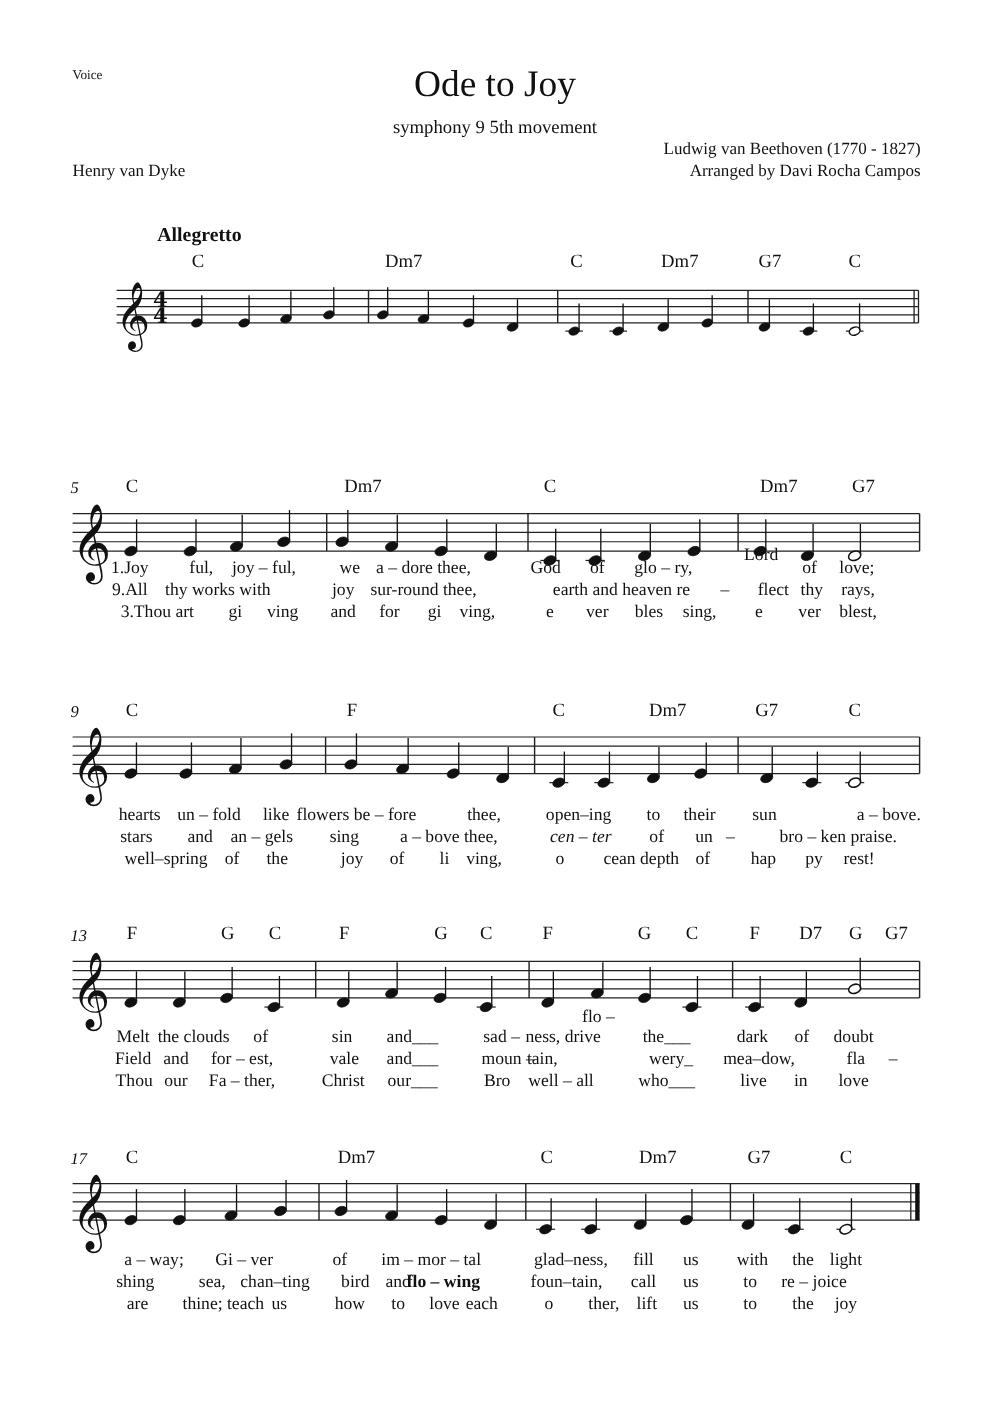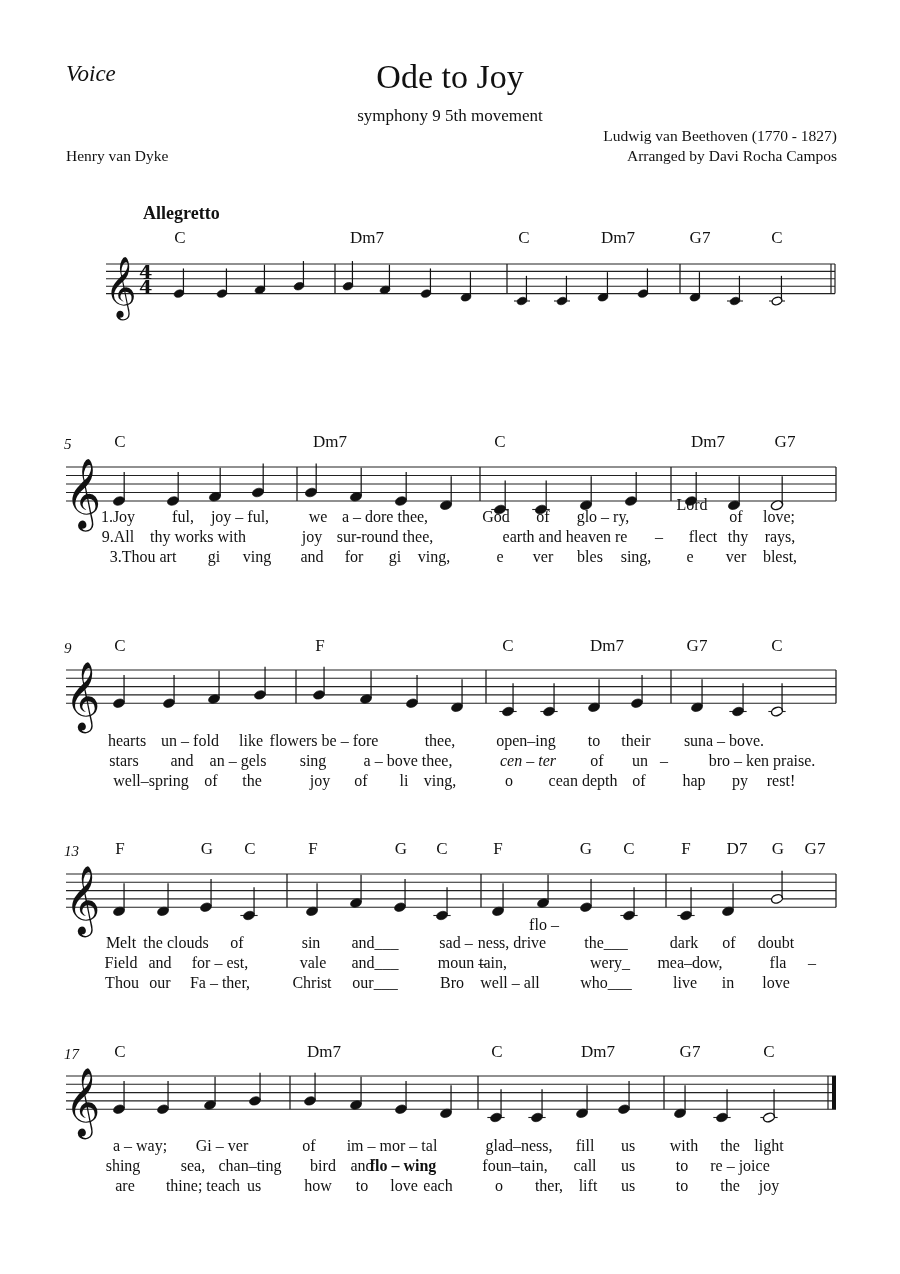--- a/index.html
+++ b/index.html
@@ -1,19 +1,19 @@
 <!DOCTYPE html>
 <html><head>
 <meta charset="utf-8">
 <style>
   html, body { margin:0; padding:0; background:#ffffff; }
   body { width:900px; height:1274px; position:relative; overflow:hidden;
          font-family:"Liberation Serif","DejaVu Serif",serif; color:#111; }
   .abs { position:absolute; white-space:nowrap; }
-  .instrument { left:66px; top:61px; font-size:23px;font-style:italic; }
+  .instrument { left:66px; top:61px; font-size:12px; }
   .title { left:0; width:900px; top:58px; text-align:center; font-size:34px; }
   .subtitle { left:0; width:900px; top:106px; text-align:center; font-size:17px; }
   .composer { right:63px; top:127px; font-size:15.5px; text-align:right; }
   .arranger { right:63px; top:147px; font-size:15.5px; text-align:right; }
   .lyricist { left:66px; top:147px; font-size:15.5px; }
   .tempo { left:143px; top:203px; font-size:18px; font-weight:bold; }
   .chord { font-size:17px; transform:translateX(-50%); }
   .mnum { font-size:15px; font-style:italic; }
   .lyric { font-size:16px; transform:translateX(-50%); }
   svg.score { position:absolute; left:0; top:0; }
@@ -89,21 +89,21 @@
     <div class="abs chord" style="left: 777px; top: 636px;">C</div>
     <div class="abs lyric" style="left: 127px; top: 732px;">hearts</div>
     <div class="abs lyric" style="left: 190px; top: 732px; font-family: Liberation Serif, serif;">un – fold</div>
     <div class="abs lyric" style="left: 251px; top: 732px;">like</div>
     <div class="abs lyric" style="left: 324px; top: 732px;">flowers be – fore</div>
     <div class="abs lyric" style="left: 440px; top: 732px;">thee,</div>
     <div class="abs lyric" style="left: 526px; top: 732px;">open–ing</div>
     <div class="abs lyric" style="left: 594px; top: 732px;">to</div>
     <div class="abs lyric" style="left: 636px; top: 732px;">their</div>
     <div class="abs lyric" style="left: 695px; top: 732px;">sun</div>
-    <div class="abs lyric" style="left: 735px; top: 732px; text-align: right;">a – bove.</div>
+    <div class="abs lyric" style="left: 808px; top: 732px; text-align: right;">a – bove.</div>
     <div class="abs lyric" style="left: 124px; top: 752px;">stars</div>
     <div class="abs lyric" style="left: 182px; top: 752px;">and</div>
     <div class="abs lyric" style="left: 238px; top: 752px;">an – gels</div>
     <div class="abs lyric" style="left: 313px; top: 752px;">sing</div>
     <div class="abs lyric" style="left: 408px; top: 752px;">a – bove thee,</div>
     <div class="abs lyric" style="left: 528px; top: 752px; font-style: italic;">cen – ter</div>
     <div class="abs lyric" style="left: 597px; top: 752px;">of</div>
     <div class="abs lyric" style="left: 640px; top: 752px;">un</div>
     <div class="abs lyric" style="left: 664px; top: 752px;">–</div>
     <div class="abs lyric" style="left: 762px; top: 752px;">bro – ken praise.</div>

